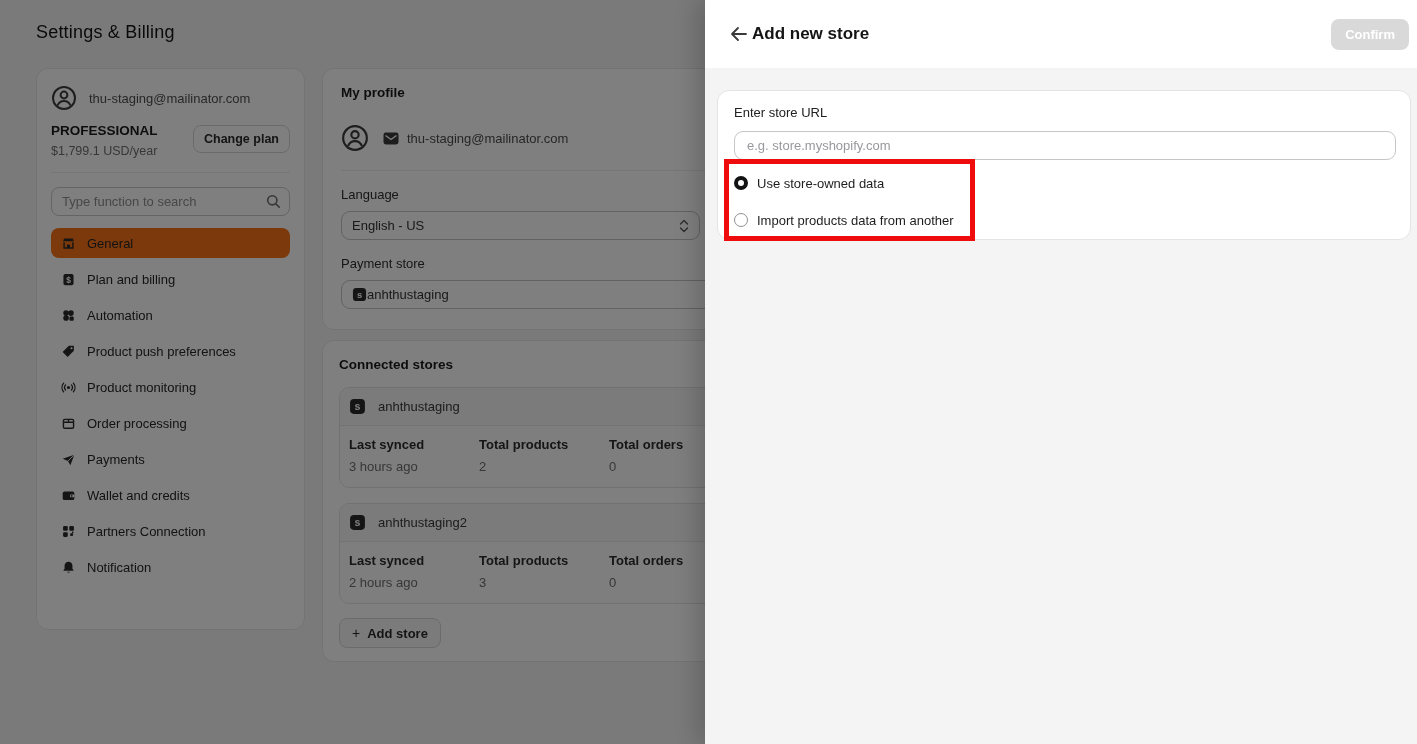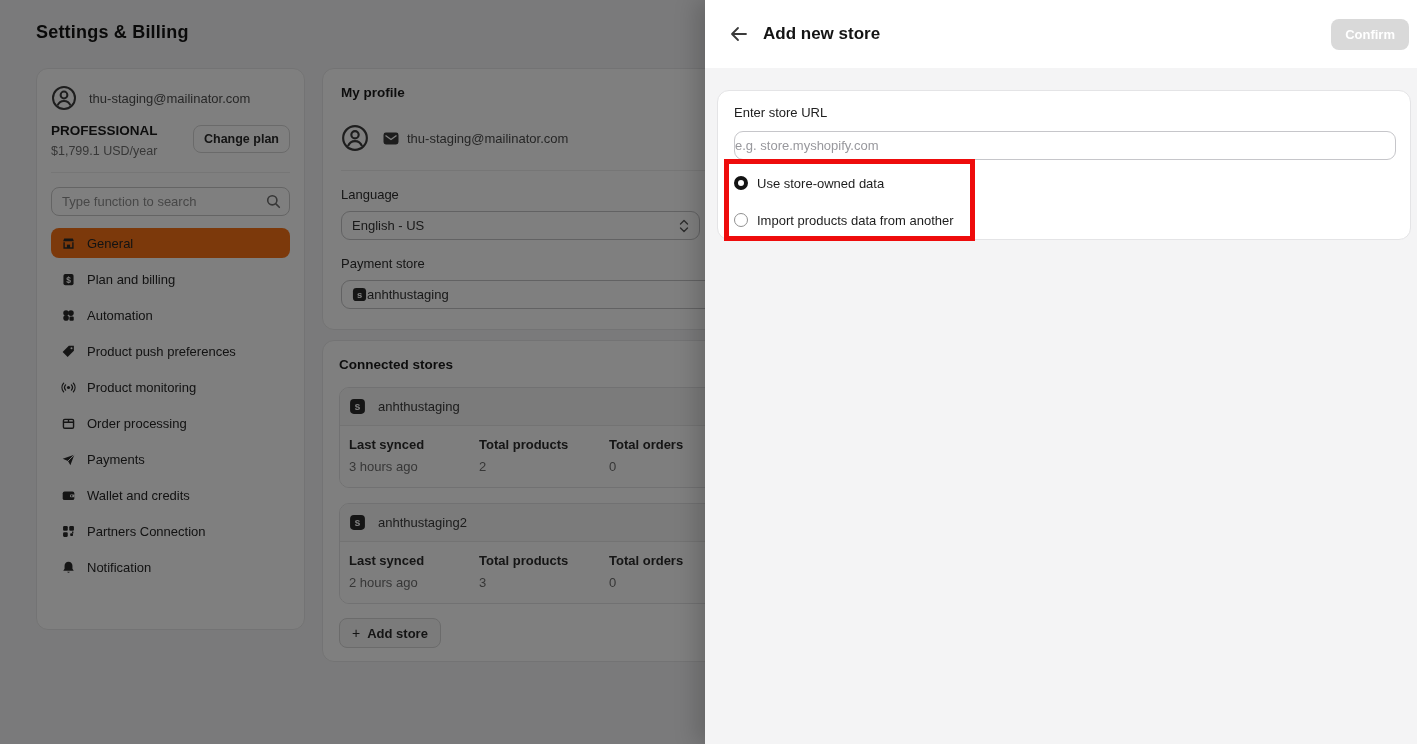--- a/index.html
+++ b/index.html
@@ -9,21 +9,21 @@
     font-family: "Liberation Sans", sans-serif;
     background: #f5f5f6;
     overflow: hidden;
     color: #1f1f1f;
   }
 
   
   .main { position:absolute; inset:0; }
   .page-title {
     position:absolute; left:36px; top:22px;
-    font-size:18px; font-weight:700; color:#141414; letter-spacing:.2px;
+    font-size:18px; font-weight:400; color:#141414; letter-spacing:.2px;
   }
 
   .card {
     background:#fff; border:1px solid #e7e7e8; border-radius:12px;
   }
 
   
   .sidebar-card { position:absolute; left:36px; top:68px; width:269px; height:562px; padding:16px 14px; }
   .acct-row { display:flex; align-items:center; gap:12px; }
   .acct-email { font-size:13px; color:#4f4f4f; }
@@ -94,33 +94,33 @@
   .drawer {
     position:absolute; left:705px; top:0; width:712px; height:744px; z-index:10;
     background:#f4f4f5; box-shadow:-8px 0 22px rgba(0,0,0,.18);
   }
   .drawer-header {
     height:68px; background:#fff; display:flex; align-items:center; padding:0 8px 0 21px;
   }
   .back-btn {
     background:none; border:none; cursor:pointer; padding:4px; line-height:0; color:#3a3a3a;
   }
-  .drawer-title { margin-left:11px; font-size:17px; font-weight:700; color:#141414; }
+  .drawer-title { font-size:17px; font-weight:700; color:#141414; }
   .confirm-btn {
     margin-left:auto; font-family:inherit; font-size:13px; font-weight:700; color:#fff;
     background:#d9d9d9; border:none; border-radius:8px; padding:8px 14px; cursor:default;
   }
   .form-card {
     position:absolute; left:12px; top:90px; width:694px; height:150px;
     background:#fff; border:1px solid #e4e4e6; border-radius:12px; padding:14px 16px;
   }
   .url-label { font-size:13px; font-weight:500; color:#212121; }
   .url-input {
     margin-top:11px; width:662px; height:29px; border:1px solid #c6c6ca; border-radius:9px;
-    padding:0 0; font-family:inherit; font-size:13px; color:#333; outline:none; background:#fff;
+    padding:0 12px; font-family:inherit; font-size:13px; color:#333; outline:none; background:#fff;
   }
   .url-input::placeholder { color:#98989d; }
   .radio-group { margin-top:13px; }
   .radio-row { display:flex; align-items:center; gap:9px; height:20px; cursor:pointer; }
   .radio-row + .radio-row { margin-top:17px; }
   .radio {
     width:14px; height:14px; border-radius:50%; background:#fff; flex:0 0 auto;
   }
   .radio.on  { border:4.5px solid #131313; }
   .radio.off { border:1.5px solid #909090; }

